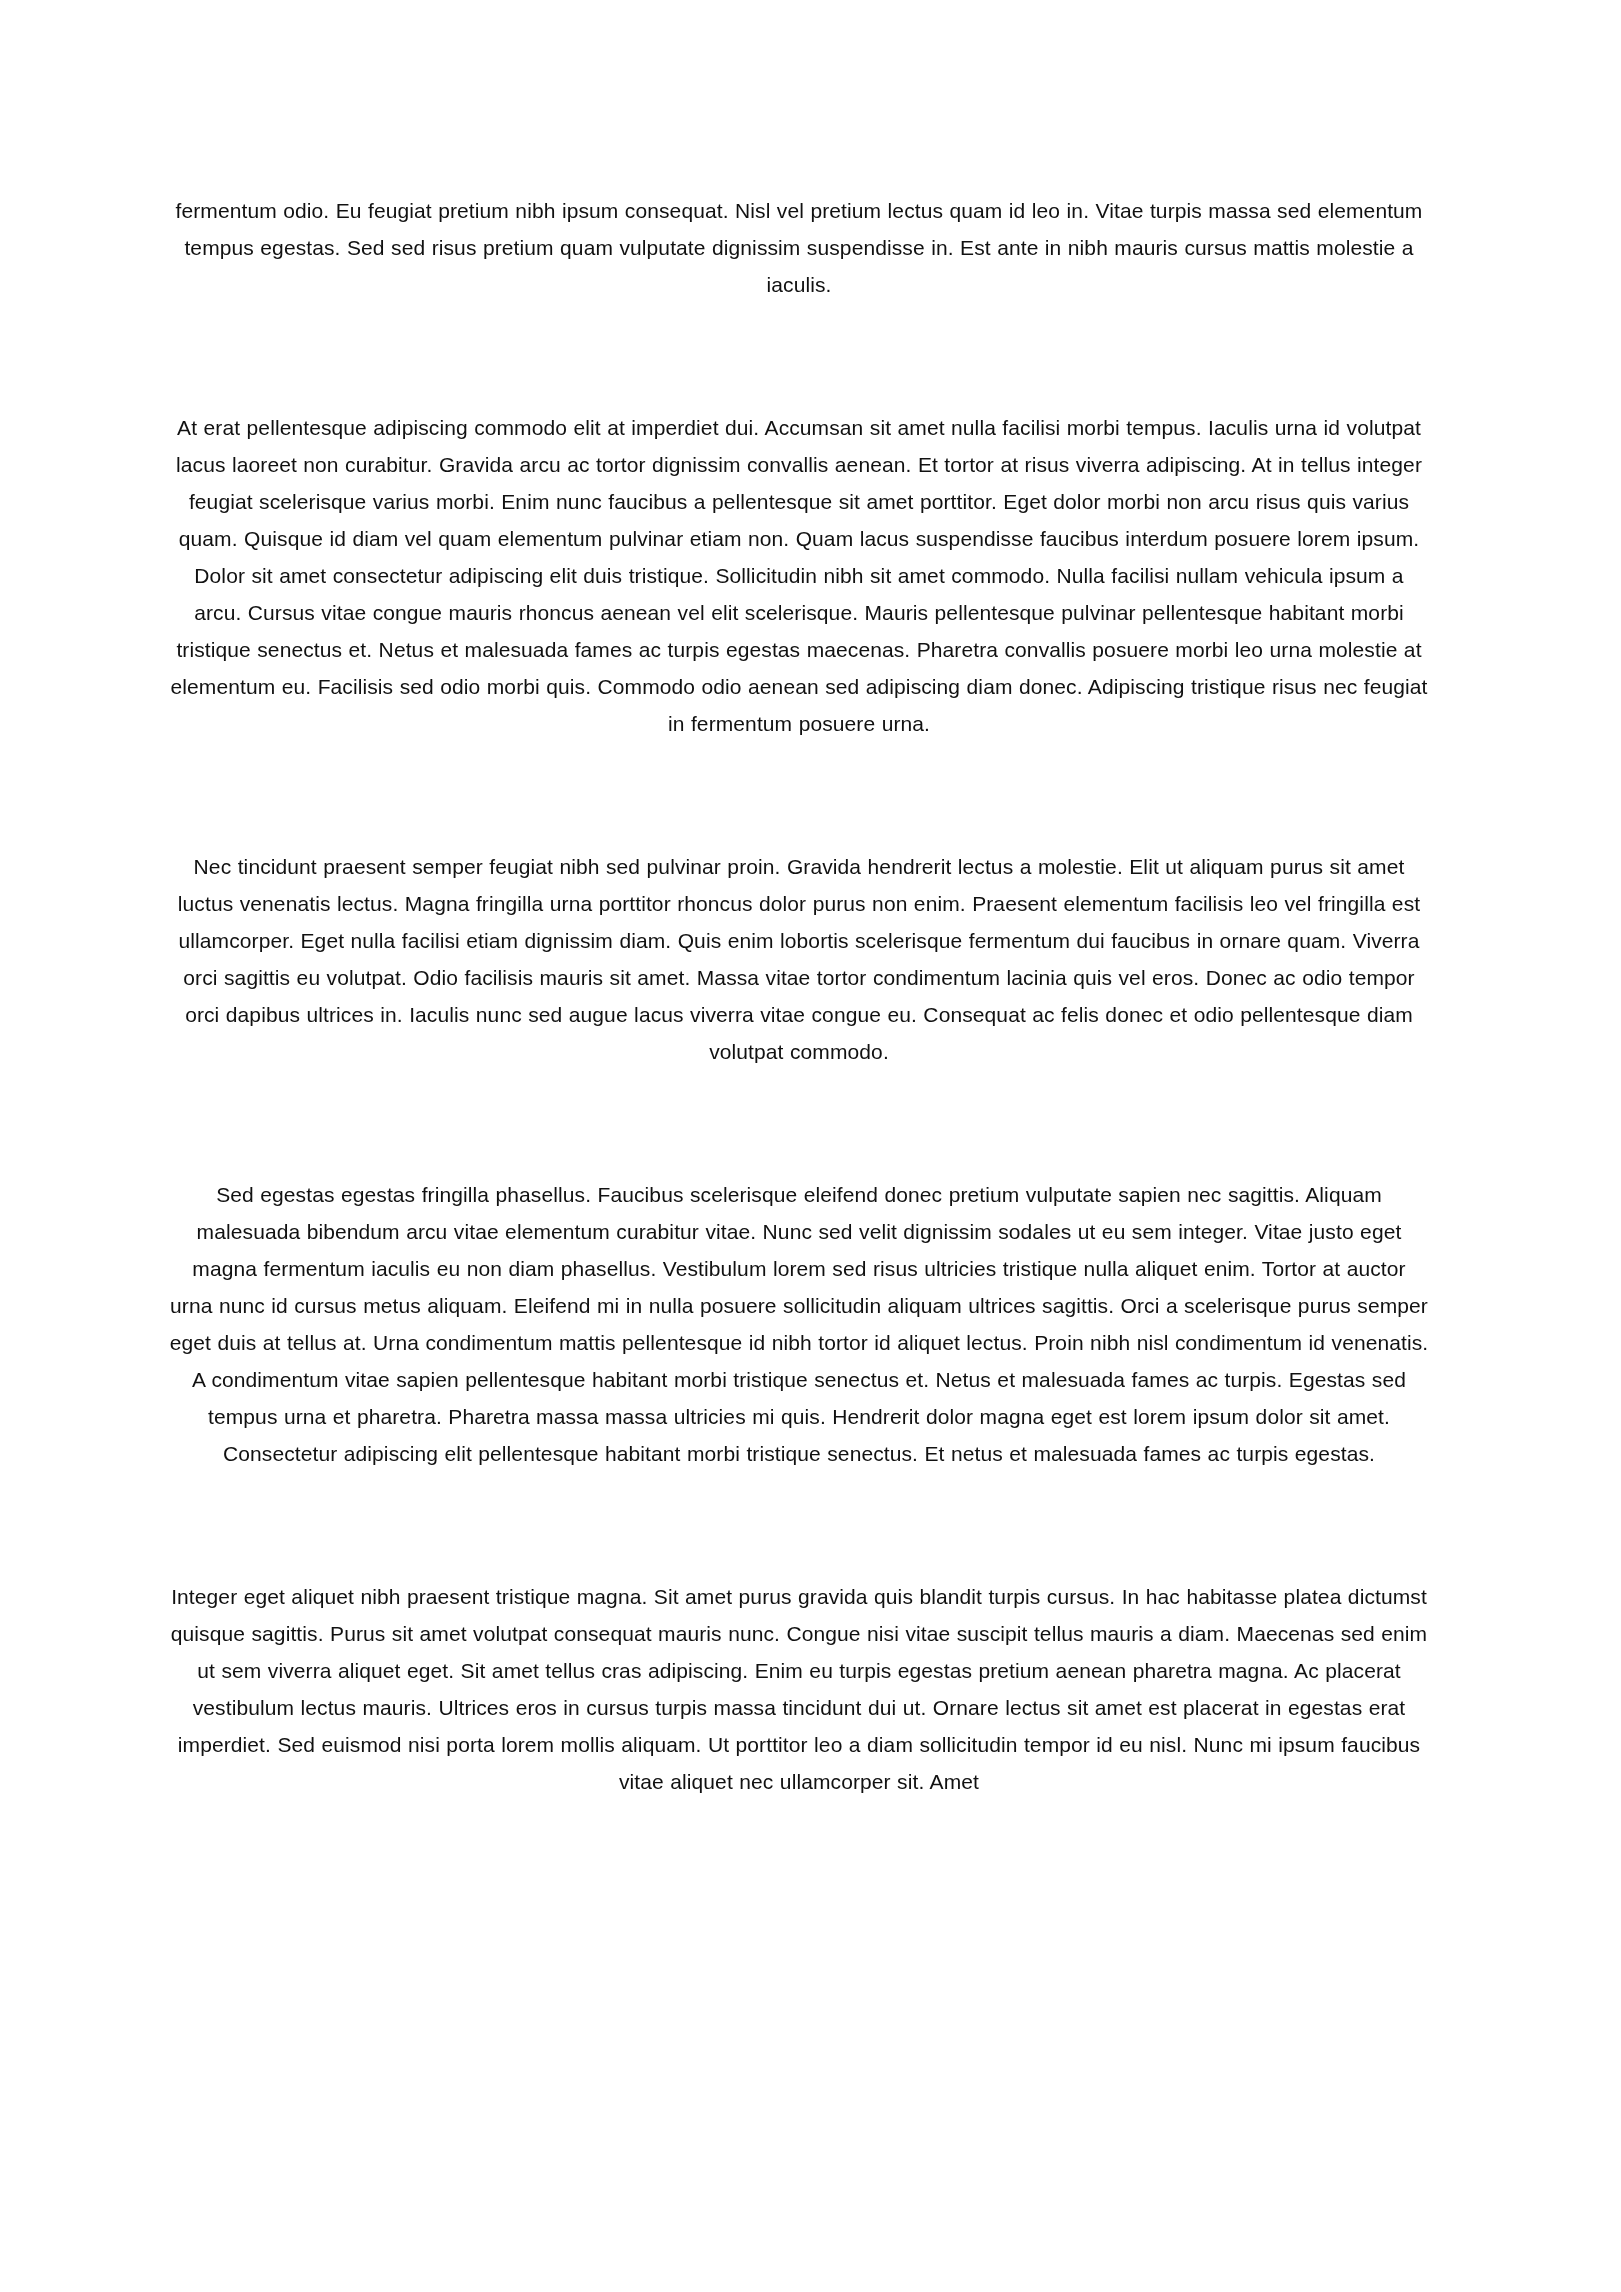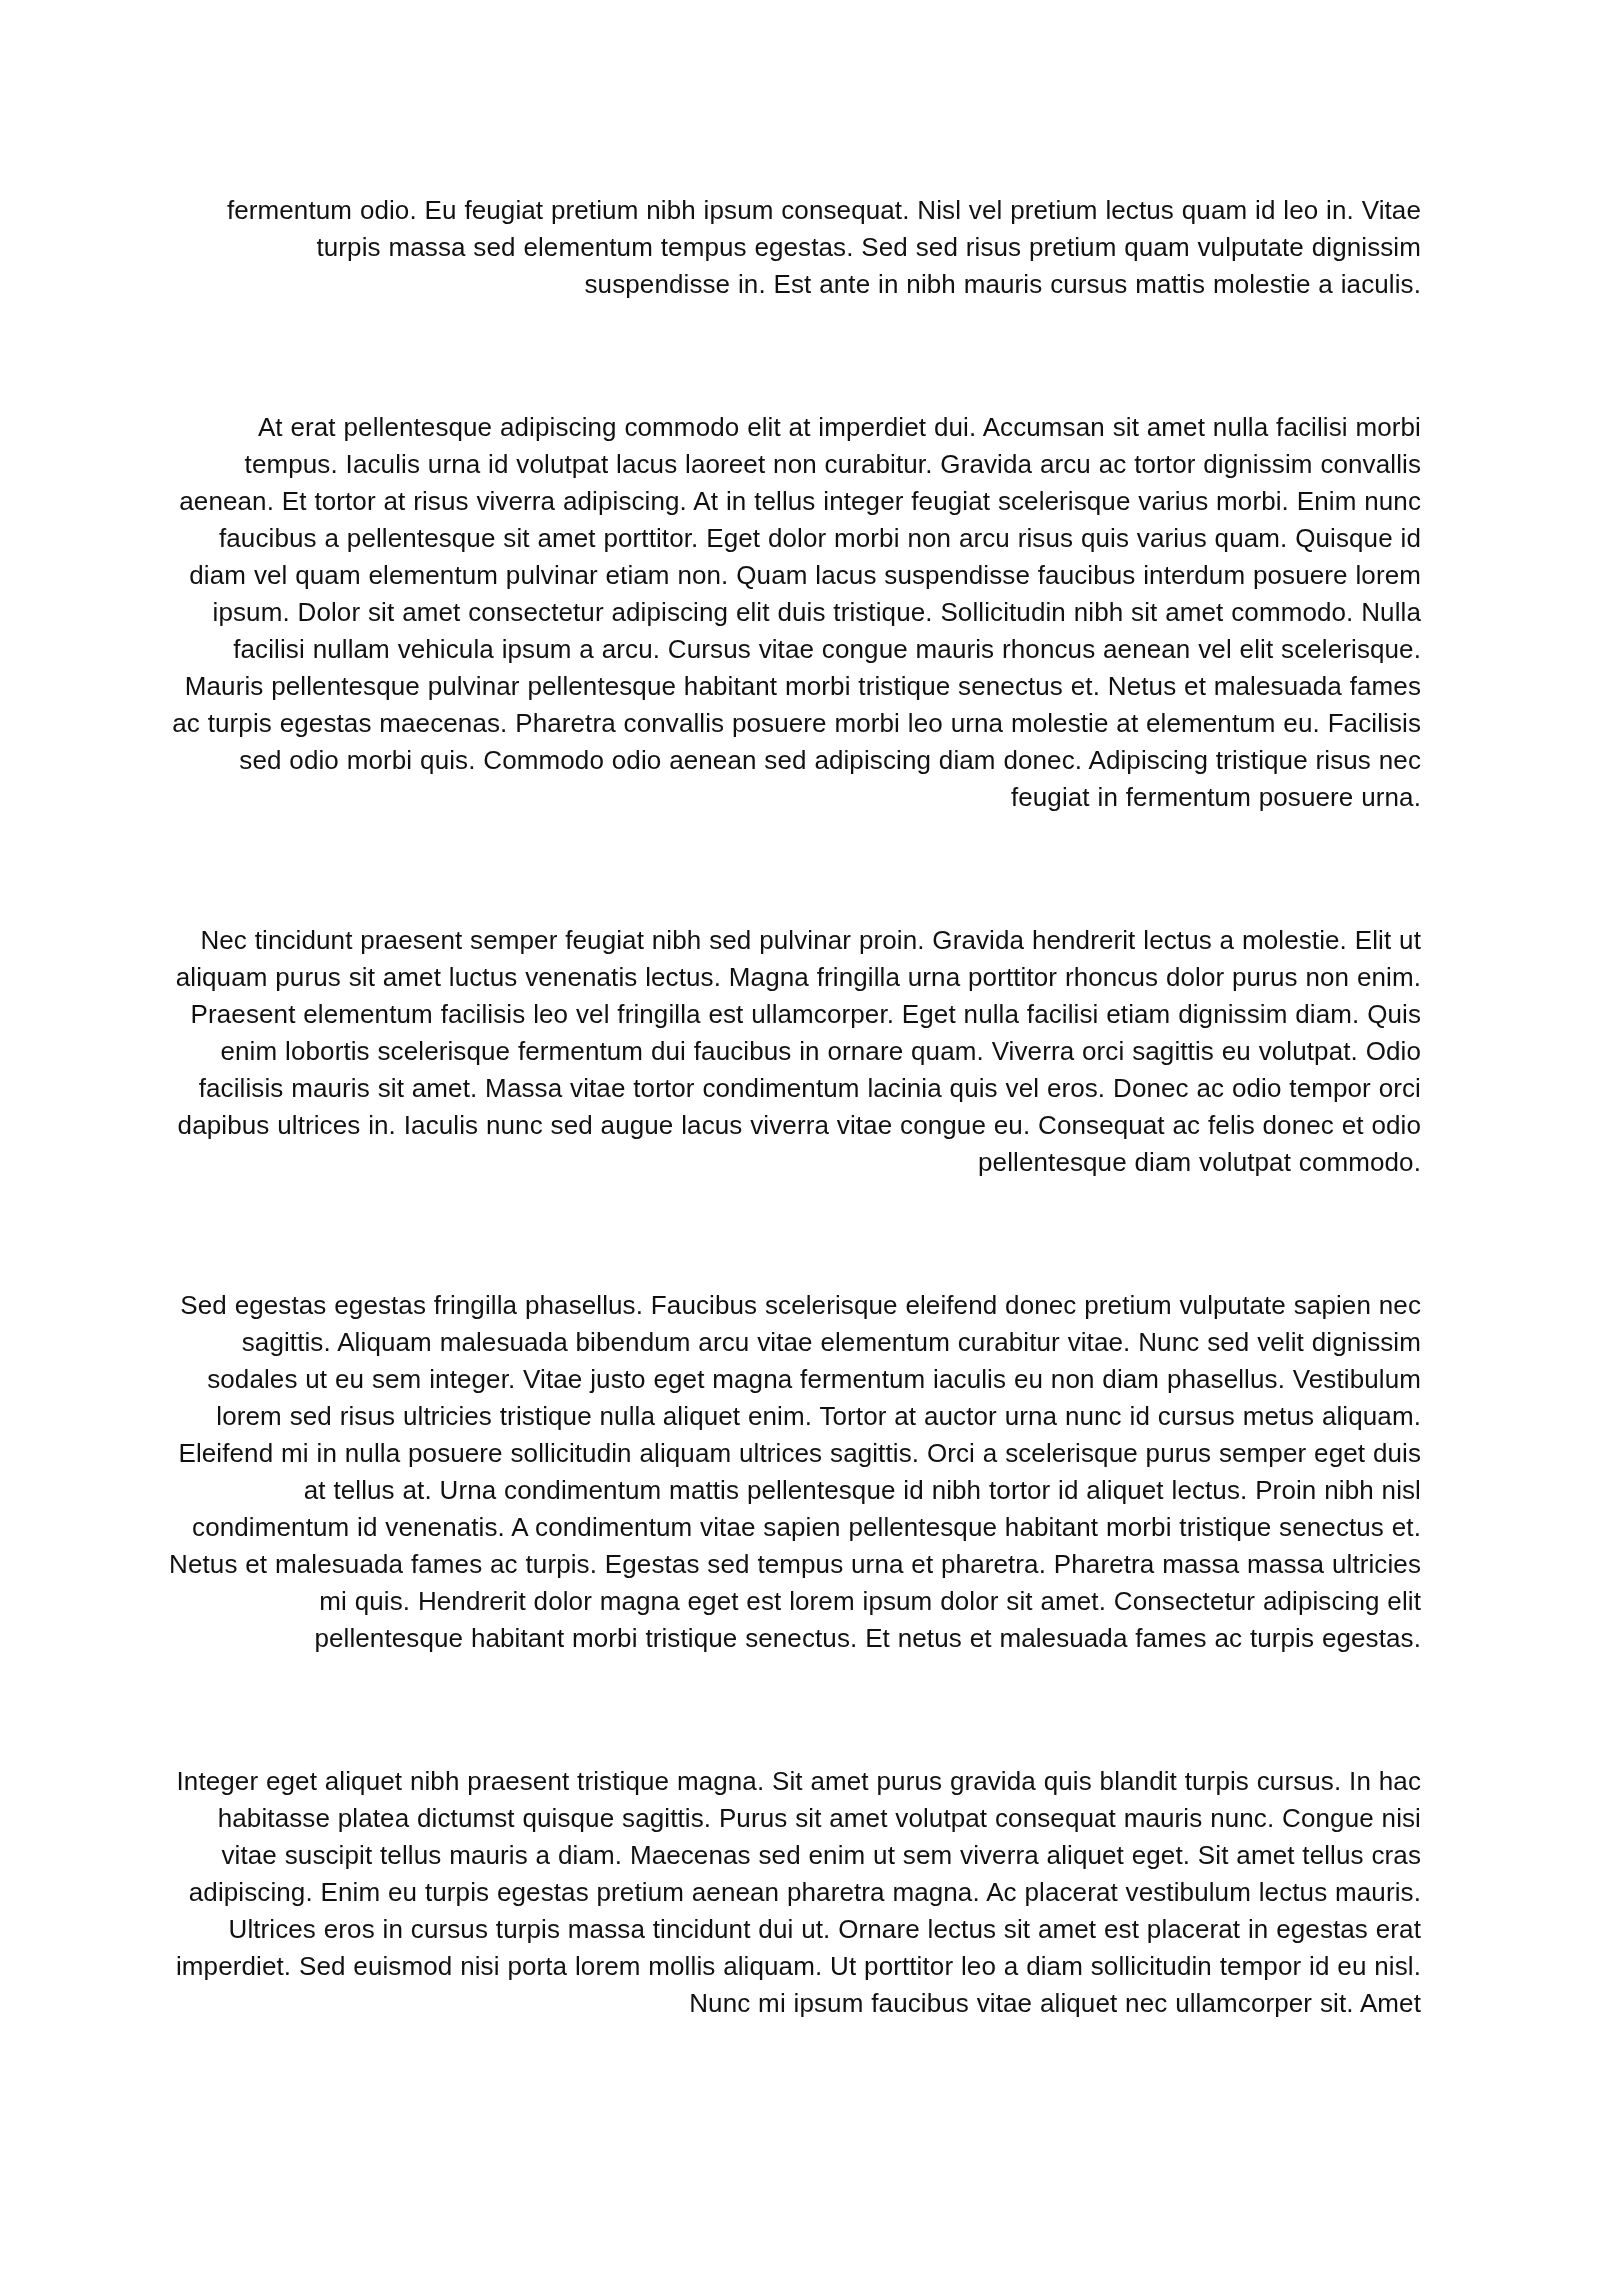--- a/index.html
+++ b/index.html
@@ -16,25 +16,25 @@
     font-family: "Liberation Sans", "DejaVu Sans", sans-serif;
     color: #111111;
   }
   .text-block {
     position: absolute;
     top: 192px;
     left: 169px;
     right: 192px;
   }
   .text-block p {
-    margin: 0 8px 106px 0;
-    font-size: 26px;
+    margin: 0 0 106px 0;
+    font-size: 21px;
     line-height: 37px;
     letter-spacing: 0.1px;
-    text-align: right;
+    text-align: center;
     color: #111111;
     word-spacing: 0.5px;
   }
 </style>
 </head>
 <body>
 
 <div class="page">
   <div class="text-block">
     <p>fermentum odio. Eu feugiat pretium nibh ipsum consequat. Nisl vel pretium lectus quam id leo in. Vitae turpis massa sed elementum tempus egestas. Sed sed risus pretium quam vulputate dignissim suspendisse in. Est ante in nibh mauris cursus mattis molestie a iaculis.</p>

